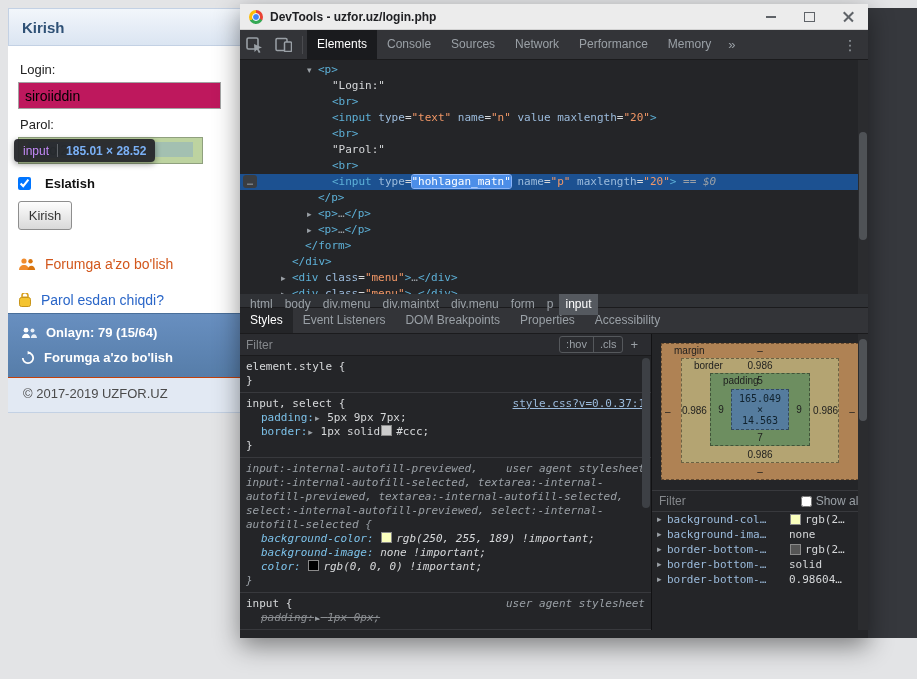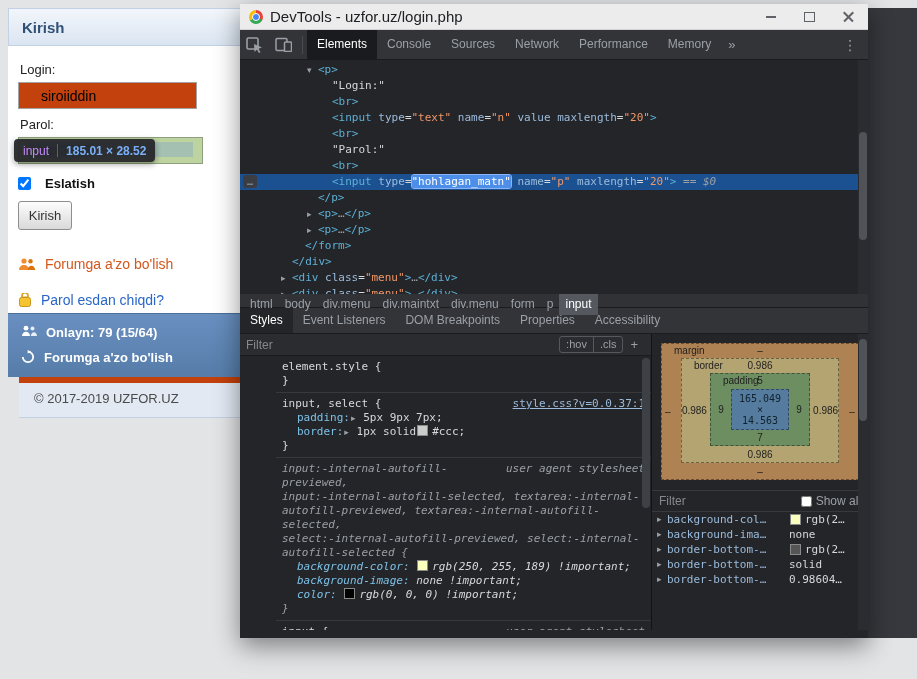--- a/index.html
+++ b/index.html
@@ -4,51 +4,51 @@
 <style>
   html,body{margin:0;padding:0;background:#e3e4e6;}
   .stage{position:relative;width:917px;height:679px;overflow:hidden;background:#e3e4e6;font-family:"Liberation Sans",sans-serif;}
 
   
   .site{position:absolute;left:8px;top:8px;width:450px;z-index:1;}
   .site-header{height:38px;background:linear-gradient(#f2f6fb,#dbe5f2);border:1px solid #c3d1e4;display:flex;align-items:center;padding:0 13px;box-sizing:border-box;}
   .site-title{color:#2f5176;font-weight:bold;font-size:15px;}
   .site-body{background:#fff;height:267px;padding:8px 0 0 10px;box-sizing:border-box;position:relative;}
   .fld-label{font-size:13px;color:#222;margin:8px 0 5px 2px;}
-  .login-input{display:block;width:179px;height:27px;background:#c2410c;border:1px solid #a3a3a3;font-family:"Liberation Sans",sans-serif;font-size:14px;color:#000;padding:0 22px;box-sizing:border-box;}
+  .login-input{display:block;width:203px;height:27px;background:#be185d;border:1px solid #a3a3a3;font-family:"Liberation Sans",sans-serif;font-size:14px;color:#000;padding:0 6px;box-sizing:border-box;}
   .parol-field{position:relative;width:185px;height:27px;background:#bdd3a0;border:1px solid #8fa07e;box-sizing:border-box;margin-top:5px;}
   .parol-content{position:absolute;left:9px;top:4px;right:9px;bottom:6px;background:rgba(120,160,205,0.38);display:flex;align-items:center;}
   .parol-text{font-size:14px;color:#14605e;background:rgba(90,140,205,0.55);padding:0 1px;}
   .chk-row{display:flex;align-items:center;margin-top:12px;gap:14px;}
   .chk-row input{width:13px;height:13px;margin:0;}
   .chk-label{font-size:13px;font-weight:bold;color:#111;}
   .btn-kirish{margin-top:10px;width:54px;height:29px;background:linear-gradient(#fdfdfd,#d9d9d9);border:1px solid #8e8e8e;border-radius:3px;font-family:"Liberation Sans",sans-serif;font-size:13px;color:#333;}
   .site-link{display:flex;align-items:center;gap:9px;font-size:14px;cursor:pointer;}
   .link-forum{color:#d2571c;margin-top:26px;}
   .link-forgot{color:#2a66c8;margin-top:20px;}
   .inspect-tooltip{position:absolute;left:6px;top:93px;height:23px;background:rgba(38,40,44,0.96);border-radius:4px;display:flex;align-items:center;padding:0 9px;gap:8px;z-index:6;box-shadow:0 2px 6px rgba(0,0,0,0.4);}
   .tt-tag{color:#c58af9;font-size:12px;}
   .tt-div{width:1px;height:13px;background:#5f6368;}
   .tt-size{color:#7ab0f5;font-size:12px;font-weight:bold;}
   .site-menu{background:linear-gradient(#688fc0,#567da9);padding:6px 0 7px;border-top:1px solid #4a6f9a;}
-  .menu-row{display:flex;align-items:flex-start;gap:9px;padding:5px 0 5px 13px;color:#fff;font-size:13px;font-weight:bold;cursor:pointer;}
-  .site-footer{background:#e2e9f3;border-top:6px solid #c2410c;border-bottom:1px solid #c3d1e4;padding:8px 12px 11px 15px;margin-left:11px;}
+  .menu-row{display:flex;align-items:center;gap:9px;padding:5px 0 5px 13px;color:#fff;font-size:13px;font-weight:bold;cursor:pointer;}
+  .site-footer{background:#e2e9f3;border-top:1px solid #c2410c;border-bottom:1px solid #c3d1e4;padding:8px 12px 11px 15px;}
   .copyright{font-size:13px;color:#4a4a4a;}
   .footer-links{font-size:13px;color:#2a66c8;margin-top:7px;margin-left:-7px;}
   .footer-links .sep{color:#2a66c8;padding:0 3px;}
 
   
   .backwin{position:absolute;left:868px;top:8px;width:49px;height:630px;background:#36383d;z-index:2;}
 
   
   .dt{position:absolute;left:240px;top:4px;width:628px;height:634px;z-index:10;box-shadow:0 8px 24px rgba(0,0,0,0.45);background:#242528;}
   .dt-titlebar{height:26px;background:#ececec;border-bottom:1px solid #d2d2d2;display:flex;align-items:center;box-sizing:border-box;}
   .chrome-icon{width:14px;height:14px;border-radius:50%;margin:0 7px 0 9px;background:conic-gradient(#ea4335 0 33%,#34a853 33% 66%,#fbbc05 66% 100%);position:relative;flex:none;}
   .chrome-icon::after{content:"";position:absolute;inset:3px;border-radius:50%;background:#4285f4;border:1.5px solid #fff;}
-  .dt-title{flex:1;font-size:15px;color:#202124;white-space:nowrap;overflow:hidden;}
+  .dt-title{flex:1;font-size:12px;color:#202124;white-space:nowrap;overflow:hidden;font-weight:bold;}
   .wc{width:39px;height:26px;display:flex;align-items:center;justify-content:center;position:relative;cursor:pointer;}
   .wc-min::before{content:"";width:10px;height:2px;background:#5f6368;}
   .wc-max::before{content:"";width:9px;height:8px;border:1.3px solid #5f6368;}
   .wc-close::before,.wc-close::after{content:"";position:absolute;width:13px;height:1.5px;background:#5f6368;left:13px;top:12px;}
   .wc-close::before{transform:rotate(45deg);}
   .wc-close::after{transform:rotate(-45deg);}
 
   .dt-toolbar{height:30px;background:#333438;border-bottom:1px solid #1b1b1d;display:flex;align-items:center;box-sizing:border-box;}
   .tool-ic{padding:0 6px;display:flex;align-items:center;cursor:pointer;}
   .tb-sep{width:1px;height:18px;background:#4a4b4f;margin:0 4px;}
@@ -83,21 +83,21 @@
 
   
   .dt-bottom{display:flex;height:296px;}
   .styles-col{width:412px;border-right:1px solid #121214;display:flex;flex-direction:column;box-sizing:border-box;position:relative;}
   .filter-row{height:22px;background:#2b2c30;border-bottom:1px solid #1b1b1d;display:flex;align-items:center;padding:0 6px;box-sizing:border-box;flex:none;}
   .filter-text{color:#85888c;font-size:12px;flex:1;}
   .hovcls{display:flex;border:1px solid #55585c;border-radius:3px;overflow:hidden;}
   .hc{padding:0 6px;font-size:11px;color:#9aa0a6;line-height:15px;cursor:pointer;}
   .hc + .hc{border-left:1px solid #55585c;}
   .plusbtn{color:#9aa0a6;padding:0 7px;font-size:13px;cursor:pointer;}
-  .rules{flex:1;overflow:hidden;font-family:"DejaVu Sans Mono",monospace;font-size:11px;line-height:14px;color:#d6d8da;padding-left:36px;}
+  .rules{flex:1;overflow:hidden;font-family:"DejaVu Sans Mono",monospace;font-size:11px;line-height:14px;color:#d6d8da;}
   .rule{padding:4px 6px 4px 6px;border-bottom:1px solid #38393d;}
   .sel-line{color:#d6d8da;}
   .rule.ua{font-style:italic;}
   .rule.ua .sel-line{color:#9aa0a6;}
   .origin{float:right;color:#9aa0a6;font-style:italic;}
   .src-link{float:right;color:#9bbbdc;text-decoration:underline;cursor:pointer;font-style:normal;}
   .prop{padding-left:15px;}
   .pname{color:#7cc1e8;}
   .pval{color:#d6d8da;}
   .ptw{color:#9aa0a6;font-size:9px;font-family:"DejaVu Sans",sans-serif;padding:0 1px;}

